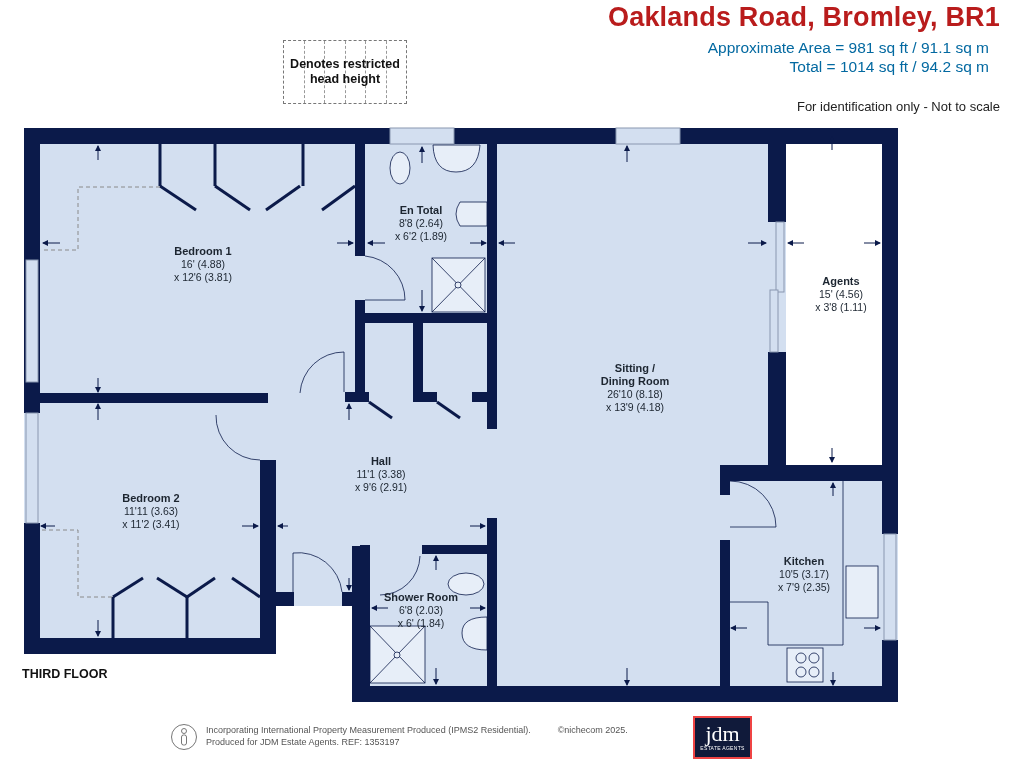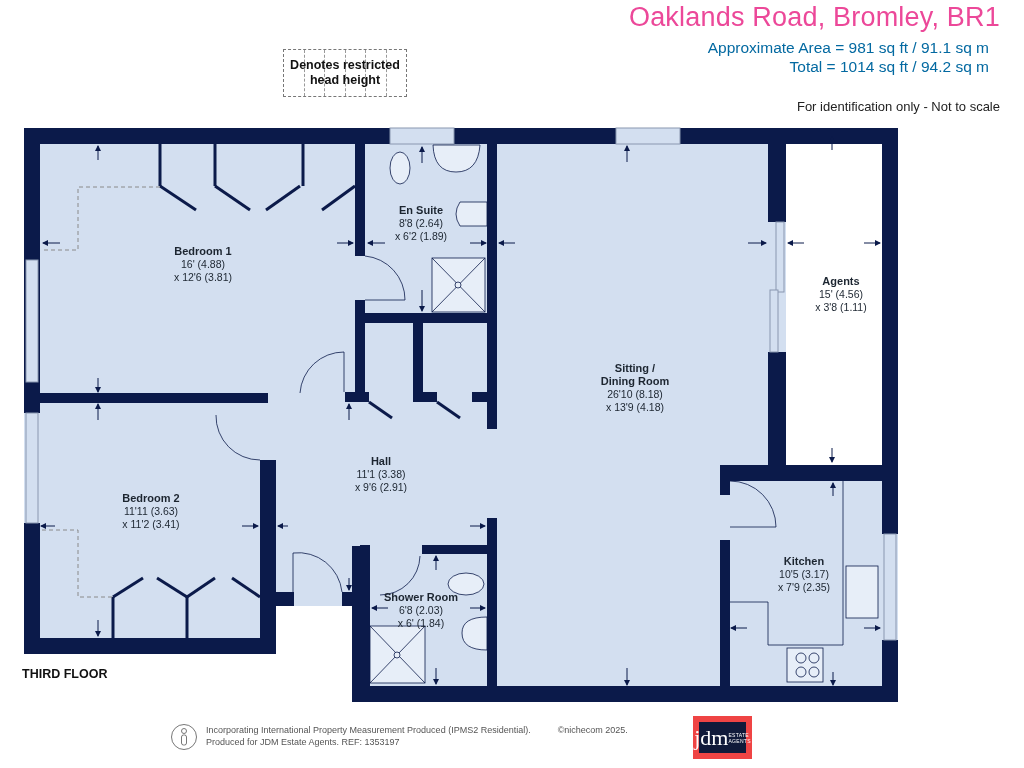--- a/index.html
+++ b/index.html
@@ -1,32 +1,32 @@
 <!DOCTYPE html>
 <html><head>
 <meta charset="utf-8">
 <style>
   html, body { margin:0; padding:0; background:#ffffff; }
   body { width:1024px; height:768px; position:relative; overflow:hidden; font-family:"Liberation Sans", sans-serif; color:#111; }
-  .title { position:absolute; right:24px; top:2px; font-size:27px; font-weight:normal; letter-spacing:0.2px; color:#ec4899; }
+  .title { position:absolute; right:24px; top:2px; font-size:27px; font-weight:bold; letter-spacing:0.2px; color:#b91c1c; }
   .areas { position:absolute; right:35px; top:38px; text-align:right; font-size:15.5px; line-height:19px; color:#0369a1; }
   .disclaimer { position:absolute; right:24px; top:99px; font-size:13px; color:#222; }
-  .legend { position:absolute; left:283px; top:49px; width:124px; height:48px; border:1px dashed #777; box-sizing:border-box; }
+  .legend { position:absolute; left:283px; top:40px; width:124px; height:64px; border:1px dashed #777; box-sizing:border-box; }
   .legend .grid { position:absolute; inset:0; display:flex; }
   .legend .grid span { flex:1; border-right:1px dashed #999; }
   .legend .grid span:last-child { border-right:none; }
   .legend .txt { position:absolute; inset:0; display:flex; flex-direction:column; justify-content:center; align-items:center; font-weight:bold; font-size:12.5px; line-height:15px; text-align:center; color:#111; background:transparent; }
   svg.plan { position:absolute; left:0; top:0; }
   .room-label { position:absolute; text-align:center; font-size:10.5px; line-height:13px; color:#1c2530; transform:translateX(-50%); white-space:nowrap; }
   .room-label .name { font-weight:bold; font-size:11px; }
   .floor-label { position:absolute; left:22px; top:667px; font-weight:bold; font-size:12.5px; color:#111; }
   .footer { position:absolute; left:206px; top:724px; font-size:9px; line-height:12px; color:#555; }
   .footer .copy { margin-left:27px; }
   .person-icon { position:absolute; left:171px; top:724px; width:26px; height:26px; border:1px solid #777; border-radius:50%; box-sizing:border-box; }
-  .logo { position:absolute; left:693px; top:716px; width:59px; height:43px; background:#101a3a; border:6px solid #ef4444; box-sizing:border-box; display:flex; flex-direction:row; align-items:center; justify-content:center; color:#fff; }
+  .logo { position:absolute; left:693px; top:716px; width:59px; height:43px; background:#101a3a; border:2px solid #ef4444; box-sizing:border-box; display:flex; flex-direction:column; align-items:center; justify-content:center; color:#fff; }
   .logo .brand { font-family:"Liberation Serif", serif; font-size:22px; line-height:20px; }
   .logo .sub { font-size:5px; letter-spacing:0.3px; margin-top:1px; }
 </style>
 </head>
 <body>
 
 <div class="title">Oaklands Road, Bromley, BR1</div>
 <div class="areas">
   <div>Approximate Area = 981 sq ft / 91.1 sq m</div>
   <div>Total = 1014 sq ft / 94.2 sq m</div>
@@ -221,21 +221,21 @@
     <line x1="864" y1="628" x2="880" y2="628"></line>
   </g>
 </svg>
 
 <div class="room-label" style="left:203px; top:245px;">
   <div class="name">Bedroom 1</div>
   <div>16' (4.88)</div>
   <div>x 12'6 (3.81)</div>
 </div>
 <div class="room-label" style="left:421px; top:204px;">
-  <div class="name">En Suite</div>
+  <div class="name">En Total</div>
   <div>8'8 (2.64)</div>
   <div>x 6'2 (1.89)</div>
 </div>
 <div class="room-label" style="left:635px; top:362px;">
   <div class="name">Sitting /</div>
   <div class="name">Dining Room</div>
   <div>26'10 (8.18)</div>
   <div>x 13'9 (4.18)</div>
 </div>
 <div class="room-label" style="left:841px; top:275px;">

